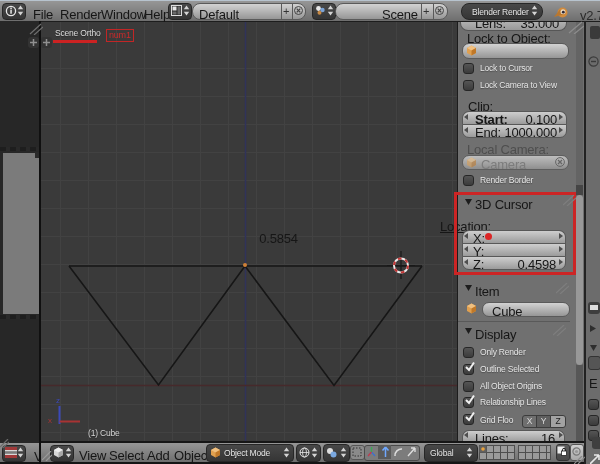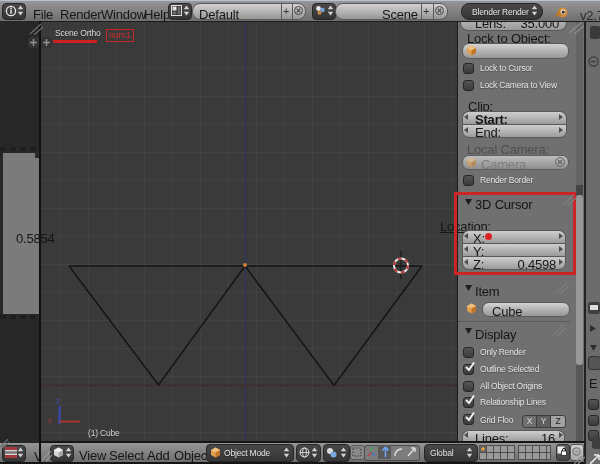--- a/index.html
+++ b/index.html
@@ -177,21 +177,23 @@
 
 <div class="chk" style="left:463px;top:63px;"></div>
 <div class="wtxt" style="left:480px;top:63px;">Lock to Cursor</div>
 <div class="chk" style="left:463px;top:80px;"></div>
 <div class="wtxt" style="left:480px;top:80px;">Lock Camera to View</div>
 
 <div class="txt" style="left:468px;top:99px;text-align:right;">Clip:</div>
 <div class="slider" style="left:462px;top:111px;width:103px;height:12px;border-radius:7px 7px 0 0;border-bottom:none;"></div>
 <div class="slider" style="left:462px;top:124px;width:103px;height:12px;border-radius:0 0 7px 7px;"></div>
 <div class="txt" style="left:475px;top:112px;font-weight:bold;">Start:</div>
+<div class="txt" style="left:0;top:112px;width:557px;text-align:right;">0.100</div>
 <div class="txt" style="left:475px;top:125px;">End:</div>
+<div class="txt" style="left:0;top:125px;width:557px;text-align:right;">1000.000</div>
 
 <div class="txt" style="left:467px;top:142px;color:#4e4e4e;">Local Camera:</div>
 <div class="litefield" style="left:462px;top:155px;width:105px;height:13px;border-radius:7px;opacity:0.8;"></div>
 <svg class="abs" style="left:466px;top:157px;opacity:0.55;" width="11" height="11" viewBox="0 0 11 11">
  <path d="M5.5 0.5 L10 3 V8 L5.5 10.5 L1 8 V3 Z" fill="#e0a050"></path>
  <path d="M5.5 0.5 L10 3 L5.5 5.5 L1 3 Z" fill="#f0c080"></path>
  <path d="M5.5 5.5 L10 3 V8 L5.5 10.5 Z" fill="#c07828"></path>
 </svg>
 <div class="txt" style="left:481px;top:157px;color:#7c7c7c;">Camera</div>
 <svg class="abs" style="left:555px;top:157px;" width="10" height="10" viewBox="0 0 10 10">
@@ -205,21 +207,21 @@
 <svg class="abs" style="left:465px;top:199px;" width="7" height="6" viewBox="0 0 7 6">
       <path d="M0 0 H7 L3.5 6 Z" fill="#1d1d1d"></path>
     </svg>
 <div class="txt" style="left:475px;top:197px;">3D Cursor</div>
 <div class="txt" style="left:440px;top:219px;text-decoration:underline;">Location:</div>
 <div class="slider" style="left:462px;top:230px;width:102px;height:12px;border-radius:7px 7px 0 0;border-bottom:none;"></div>
 <div class="slider" style="left:462px;top:243px;width:102px;height:12px;border-bottom:none;"></div>
 <div class="slider" style="left:462px;top:256px;width:102px;height:12px;border-radius:0 0 7px 7px;"></div>
 <div class="txt" style="left:473px;top:231px;">X:</div>
 <div class="abs" style="left:485px;top:233px;width:7px;height:7px;border-radius:50%;background:#db2525;"></div>
-<div class="txt" style="left:16px;top:231px;width:557px;text-align:left;">0.5854</div>
+<div class="txt" style="left:0;top:231px;width:557px;text-align:center;">0.5854</div>
 <div class="txt" style="left:473px;top:244px;">Y:</div>
 <div class="txt" style="left:473px;top:257px;">Z:</div>
 <div class="txt" style="left:0;top:257px;width:556px;text-align:right;">0.4598</div>
 
 <div class="abs" style="left:454px;top:192px;width:122px;height:83px;border:3px solid #cc2525;box-sizing:border-box;"></div>
 
 <svg class="abs" style="left:465px;top:285px;" width="7" height="6" viewBox="0 0 7 6">
       <path d="M0 0 H7 L3.5 6 Z" fill="#1d1d1d"></path>
     </svg>
 <div class="txt" style="left:475px;top:284px;">Item</div>

